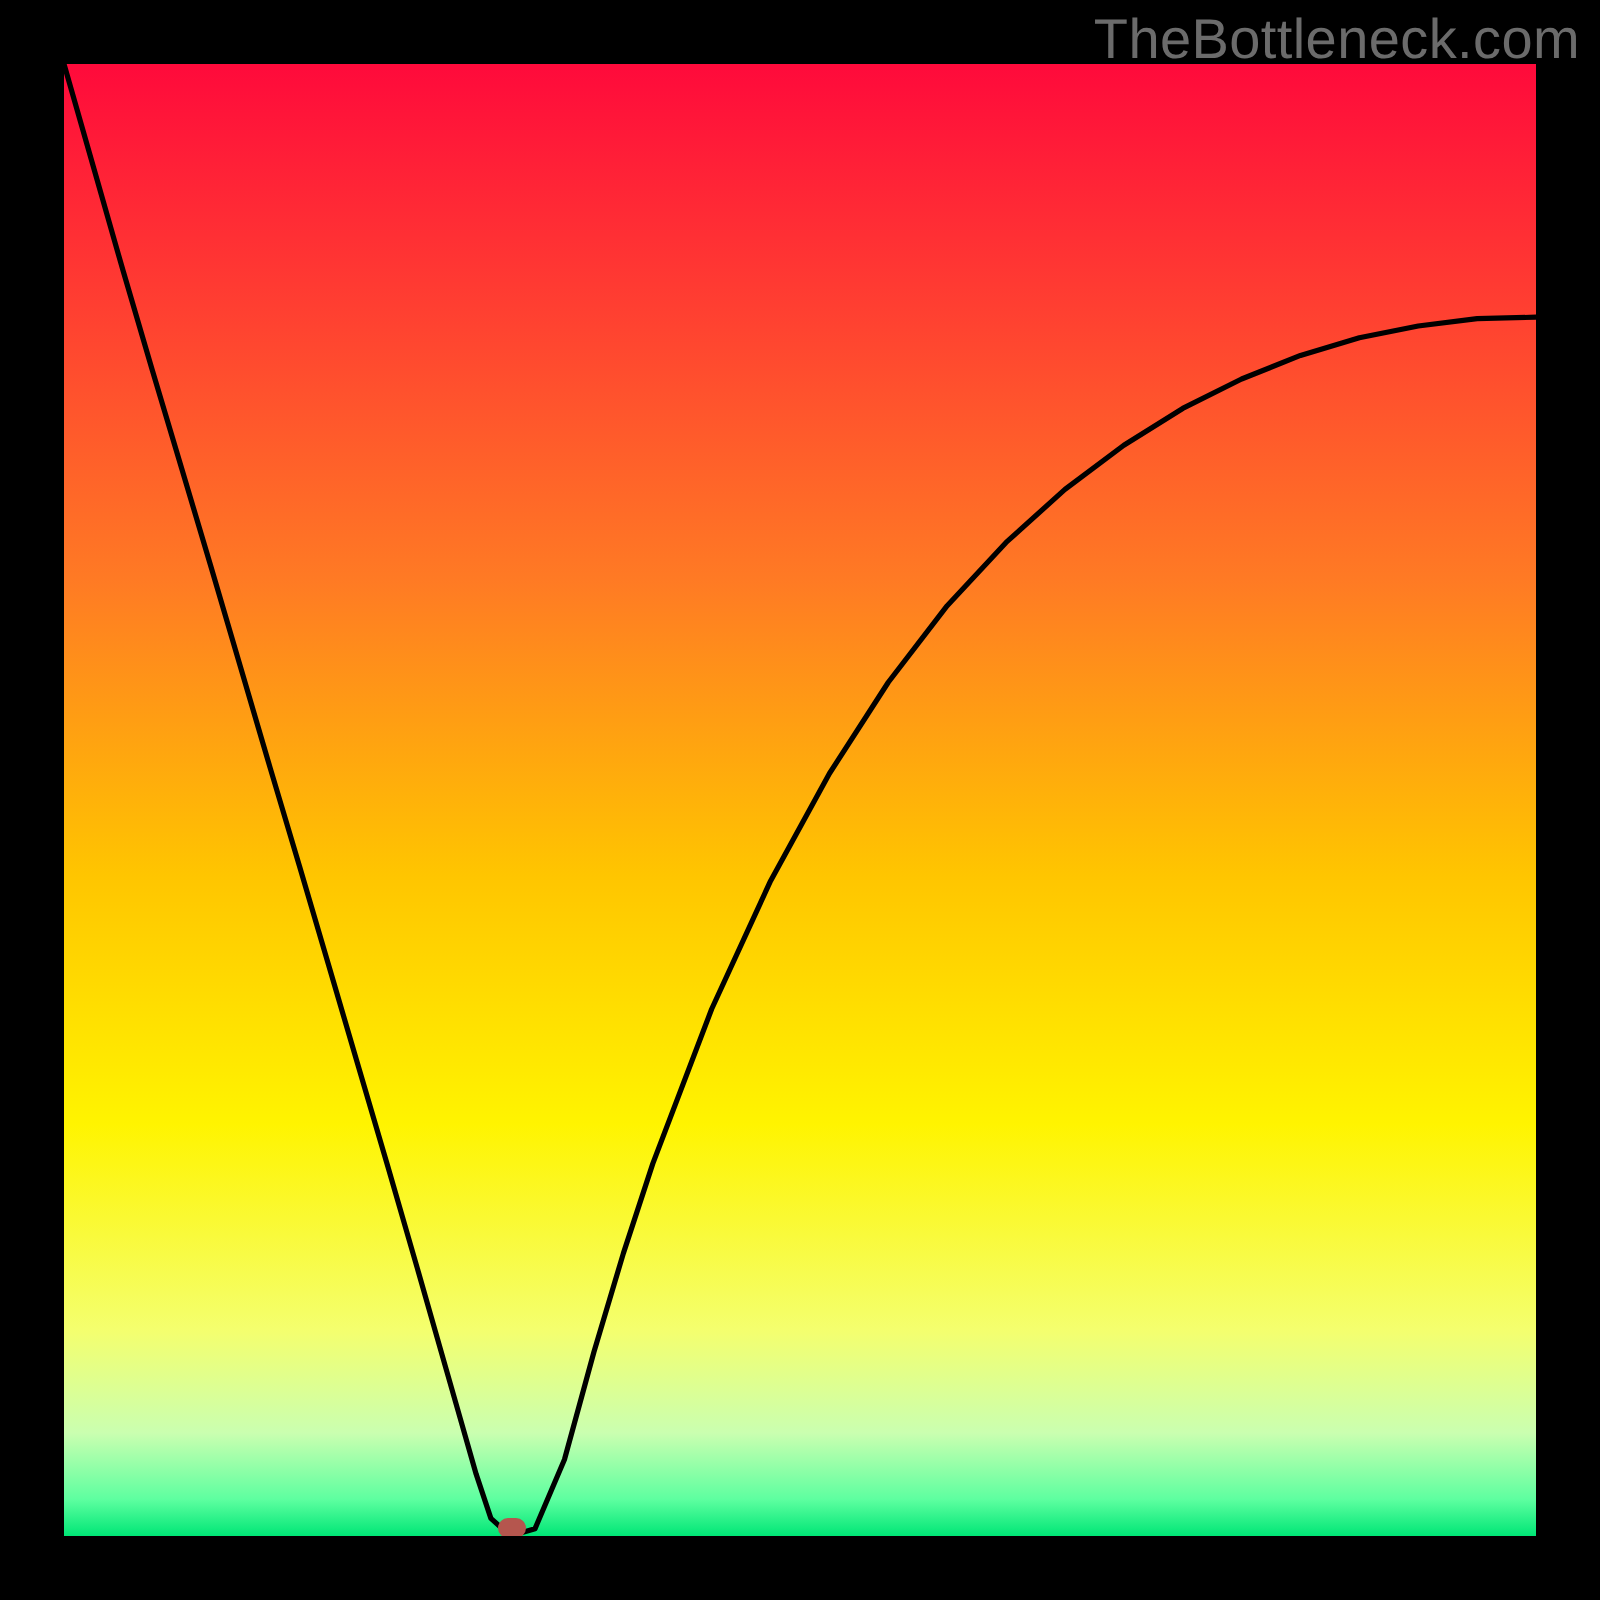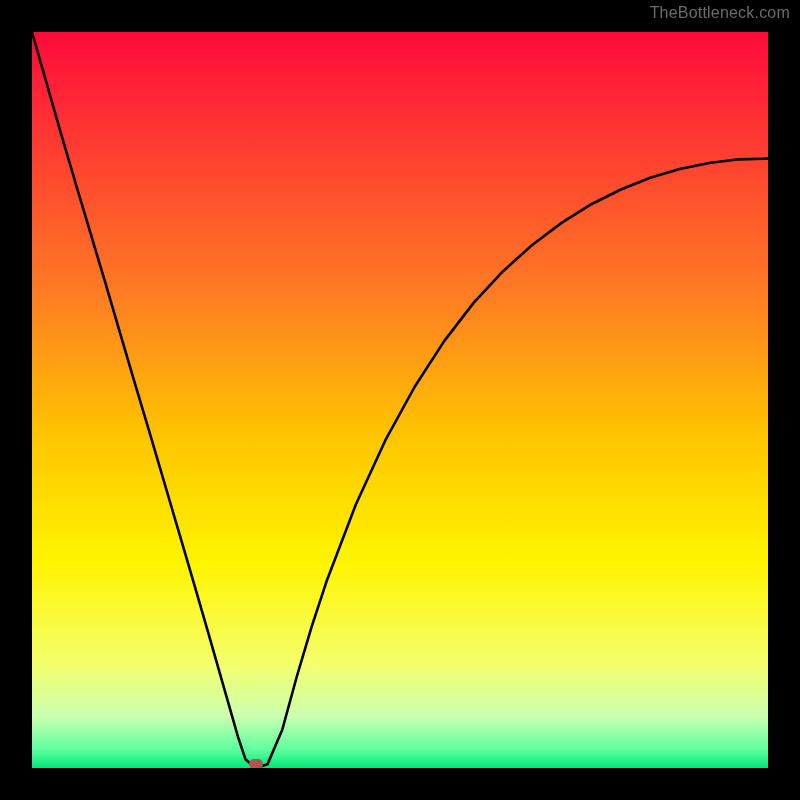--- a/index.html
+++ b/index.html
@@ -31,21 +31,21 @@
   }
   .curve {
     position: absolute;
     inset: 0;
   }
   .attribution {
     position: absolute;
     top: 4px;
     right: 10px;
     color: #6b6b6b;
-    font-size: 16px;
+    font-size: 28px;
     letter-spacing: 0.2px;
     user-select: none;
   }
   .marker {
     position: absolute;
     width: 14px;
     height: 10px;
     border-radius: 5px;
     background: #b5564e;
     transform: translate(-50%, -50%);

